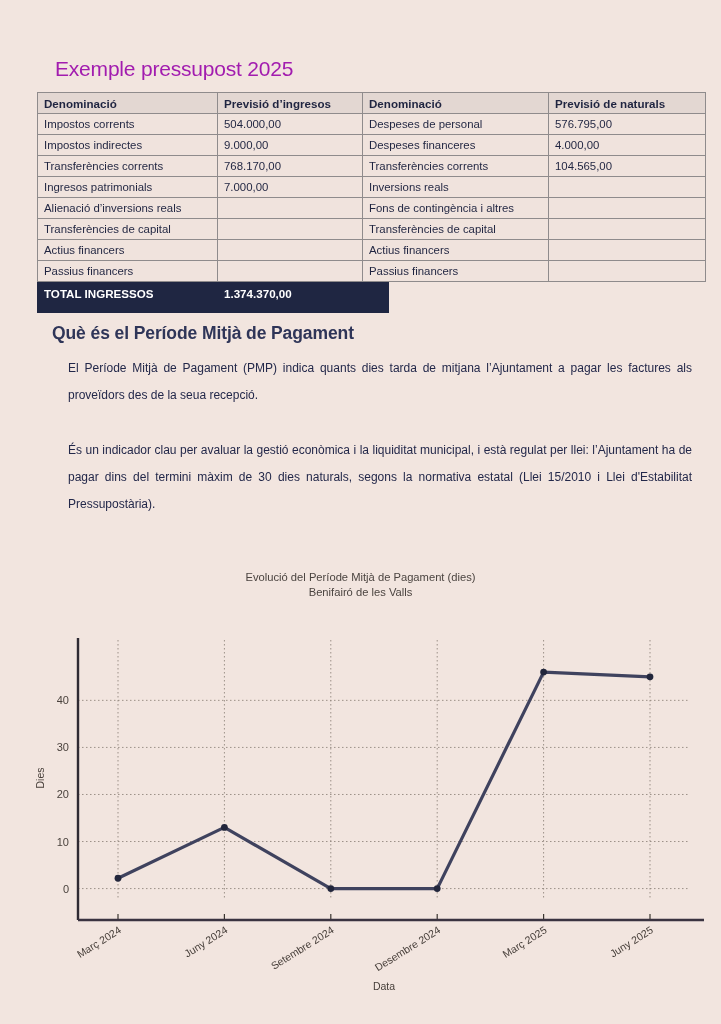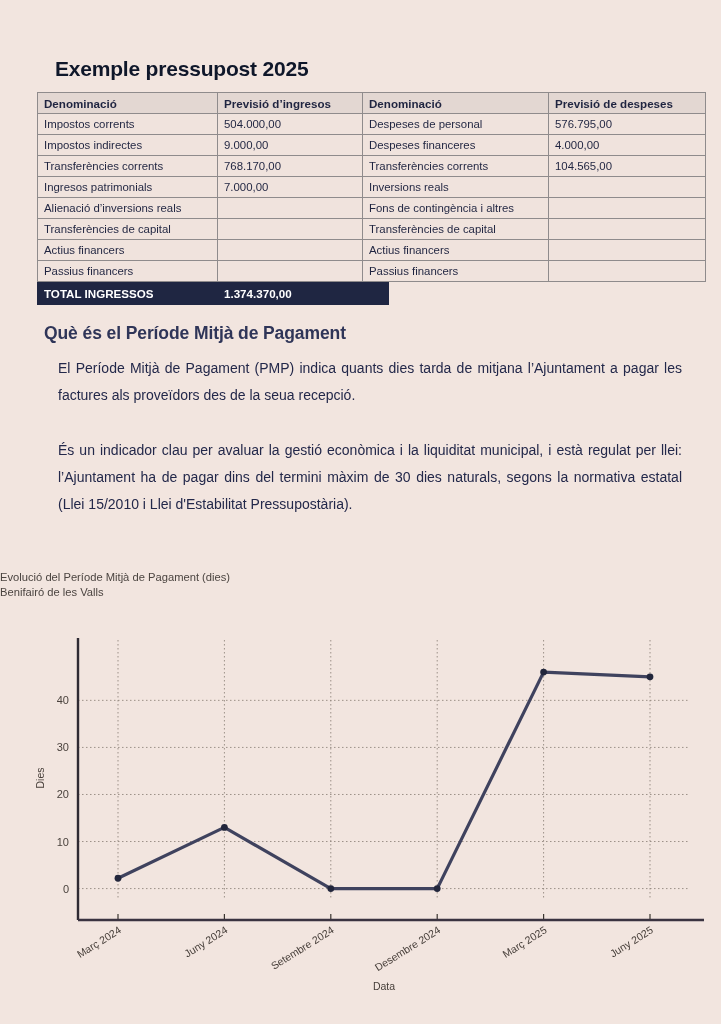--- a/index.html
+++ b/index.html
@@ -20,23 +20,23 @@
     width: 721px;
     height: 1024px;
   }
 
   
   .doc-title {
     position: absolute;
     left: 55px;
     top: 57px;
     font-size: 21px;
-    font-weight: bold;
+    font-weight: normal;
     letter-spacing: -0.2px;
-    color: #0f172a;
+    color: #a21caf;
   }
 
   
   .budget-table {
     position: absolute;
     top: 92px;
     border-collapse: collapse;
     font-size: 11.4px;
     table-layout: fixed;
   }
@@ -61,58 +61,59 @@
     background: #e3d7d2;
     font-size: 11.6px;
   }
   .budget-table tr.total td {
     background: #1f2642;
     color: #ffffff;
     font-weight: bold;
     border-color: #1f2642;
     font-size: 11.6px;
     padding-top: 4px;
-    padding-bottom: 4px;
+    padding-bottom: 12px;
   }
   .budget-table .col-name  { width: 168px; }
   .budget-table .col-value { width: 159px; }
   .budget-table.right .col-name  { width: 174px; }
   .budget-table.right .col-value { width: 145px; }
 
   
   .section-head {
     position: absolute;
-    left: 44px;
+    left: 52px;
     top: 323px;
     font-size: 17.5px;
     font-weight: bold;
     color: #2f3558;
     letter-spacing: -0.1px;
   }
   .para {
     position: absolute;
-    left: 58px;
+    left: 68px;
     width: 624px;
-    font-size: 14px;
+    font-size: 12px;
     line-height: 27px;
     text-align: justify;
     color: #23284a;
   }
   .para.p1 { top: 355px; }
   .para.p2 { top: 437px; }
 
   
   .chart-wrap {
     position: absolute;
     left: 0;
     top: 560px;
     width: 721px;
     height: 410px;
   }
   .chart-title {
+    text-align: center;
     font-size: 11.2px;
     color: #4b4440;
     line-height: 15px;
     margin-top: 10px;
   }
   .chart-title .line2 { display: block; }
   .chart-svg { display: block; }
 </style>
 </head>
 <body>
@@ -165,21 +166,21 @@
         <td class="col-name">TOTAL INGRESSOS</td>
         <td class="col-value">1.374.370,00</td>
       </tr>
     </tbody>
   </table>
 
   <table class="budget-table right">
     <thead>
       <tr>
         <th class="col-name">Denominació</th>
-        <th class="col-value">Previsió de despeses</th>
+        <th class="col-value">Previsió de naturals</th>
       </tr>
     </thead>
     <tbody>
       <tr>
         <td class="col-name">Despeses de personal</td>
         <td class="col-value">576.795,00</td>
       </tr>
       <tr>
         <td class="col-name">Despeses financeres</td>
         <td class="col-value">4.000,00</td>

